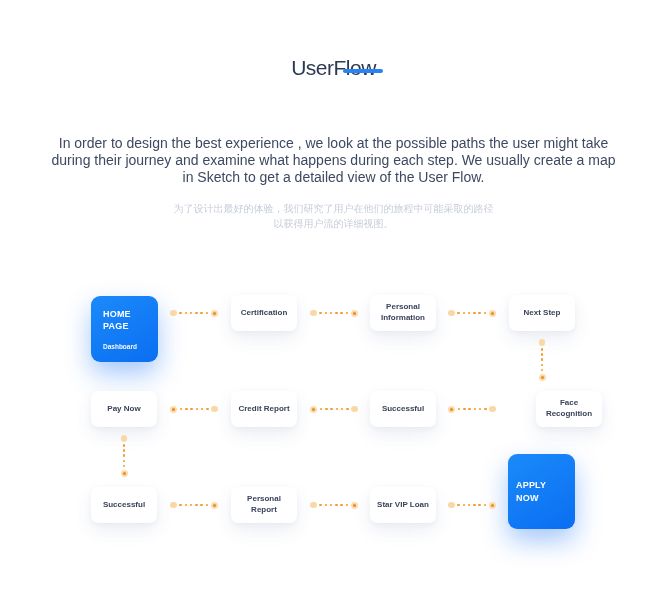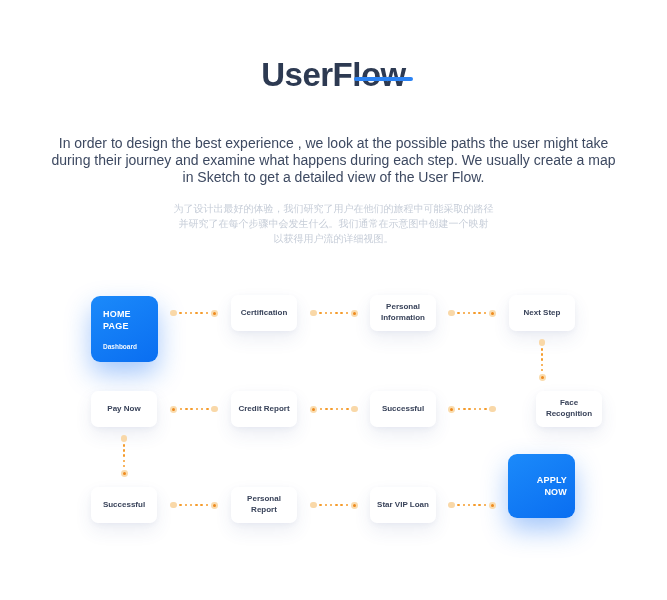--- a/index.html
+++ b/index.html
@@ -15,22 +15,22 @@
   }
 
   
   .title-wrap {
     position: absolute;
     left: 0; right: 0; top: 56px;
     text-align: center;
   }
   .title {
     display: inline-block;
-    font-size: 33px;
-    font-weight: 700;
+    font-size: 21px;
+    font-weight: 400;
     letter-spacing: -0.5px;
     color: #2d3a52;
   }
   .title .ow {
     position: relative;
     display: inline-block;
   }
   .title .strike {
     position: absolute;
     left: -7px;
@@ -98,25 +98,25 @@
   }
   #card-home-page .sub-label {
     position: absolute;
     left: 12px; bottom: 10px;
     font-size: 6.5px;
     font-weight: 700;
     opacity: 0.95;
   }
   #card-apply-now {
     left: 508px; top: 454px;
-    width: 67px; height: 64px;
+    width: 67px; height: 75px;
     display: flex;
     align-items: center;
     justify-content: center;
-    text-align: right;
+    text-align: left;
     font-size: 9px;
     letter-spacing: 0.2px;
   }
 
   #card-certification        { left: 231px; top: 295px; }
   #card-personal-information { left: 370px; top: 295px; }
   #card-next-step            { left: 509px; top: 295px; }
   #card-pay-now              { left:  91px; top: 391px; }
   #card-credit-report        { left: 231px; top: 391px; }
   #card-successful           { left: 370px; top: 391px; }
@@ -167,21 +167,20 @@
   </div>
 
   <div class="intro-en">
     <div>In order to design the best experience , we look at the possible paths the user might take</div>
     <div>during their journey and examine what happens during each step. We usually create a map</div>
     <div>in Sketch to get a detailed view of the User Flow.</div>
   </div>
 
   <div class="intro-zh">
     <div>为了设计出最好的体验，我们研究了用户在他们的旅程中可能采取的路径</div>
-    <div>并研究了在每个步骤中会发生什么。我们通常在示意图中创建一个映射</div>
     <div>以获得用户流的详细视图。</div>
   </div>
 
   <div>
 
     <div class="card primary" id="card-home-page">
       <span class="main-label">HOME PAGE</span>
       <span class="sub-label">Dashboard</span>
     </div>
 

